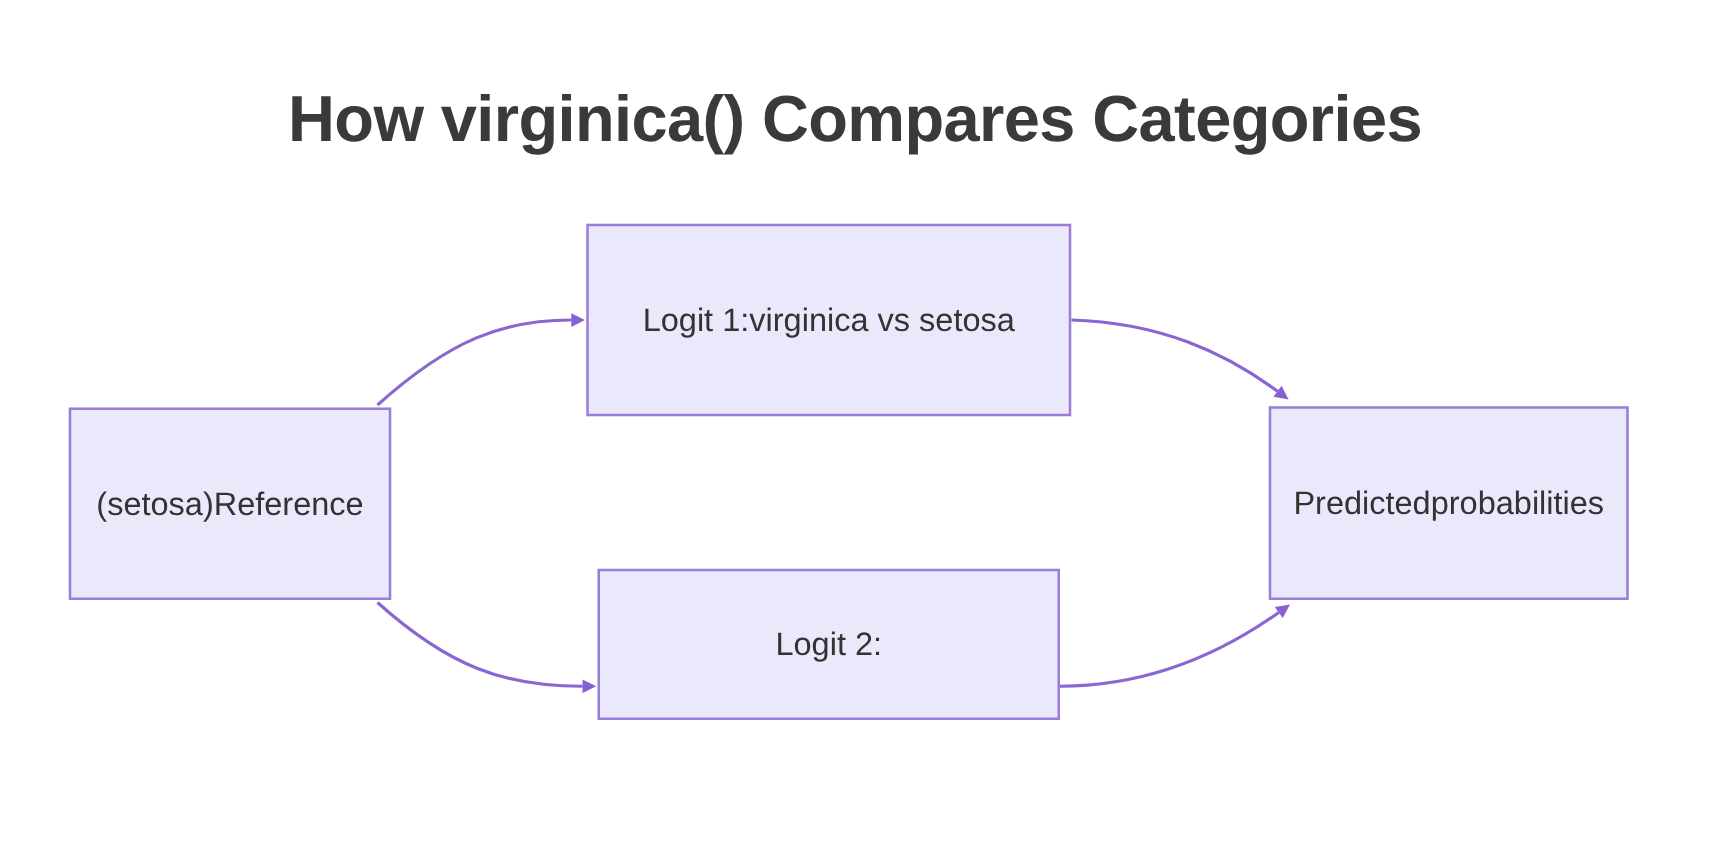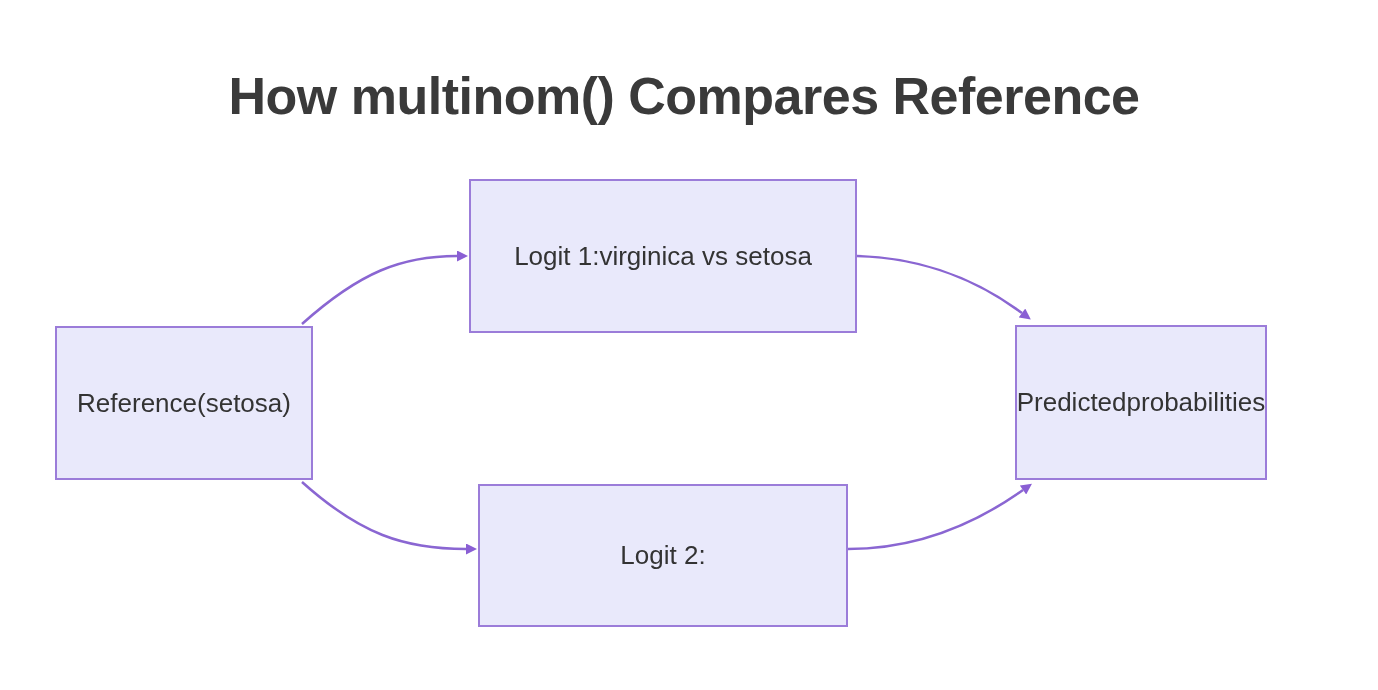--- a/index.html
+++ b/index.html
@@ -53,45 +53,45 @@
     flex-direction: row;
     align-items: center;
     justify-content: center;
     text-align: center;
     color: var(--node-text);
     font-size: 26px;
     line-height: 47px;
   }
   .node-reference  { left: 55px;   top: 326px; width: 258px; height: 154px; }
   .node-logit1     { left: 469px;  top: 179px; width: 388px; height: 154px; }
-  .node-logit2     { left: 478px;  top: 484px; width: 370px; height: 143px; }
-  .node-predicted  { left: 1015px; top: 325px; width: 252px; height: 155px; }
+  .node-logit2     { left: 478px;  top: 455px; width: 370px; height: 121px; }
+  .node-predicted  { left: 1015px; top: 325px; width: 288px; height: 155px; }
 </style>
 </head>
 <body>
 
 <div class="canvas">
 
-  <h1 class="diagram-title">How multinom() Compares Reference</h1>
+  <h1 class="diagram-title">How virginica() Compares Categories</h1>
 
   <svg class="edges-layer" width="1378" height="690" viewBox="0 0 1378 690" aria-hidden="true">
     <defs>
       <marker id="arrow" viewBox="0 0 10 10" refX="0" refY="5" markerUnits="userSpaceOnUse" markerWidth="12" markerHeight="11" orient="auto">
         <path d="M0,0 L10,5 L0,10 z" style="fill: var(--arrowhead);"></path>
       </marker>
     </defs>
     <path class="edge" d="M302,324 C360,272 402,256 457,256" marker-end="url(#arrow)"></path>
     <path class="edge" d="M302,482 C360,534 404,549 466,549" marker-end="url(#arrow)"></path>
     <path class="edge" d="M857,256 C928,258 980,282 1022,313" marker-end="url(#arrow)"></path>
     <path class="edge" d="M848,549 C920,549 978,522 1023,490" marker-end="url(#arrow)"></path>
   </svg>
 
   <div class="node node-reference">
+    <span>(setosa)</span>
     <span>Reference</span>
-    <span>(setosa)</span>
   </div>
 
   <div class="node node-logit1">
     <span>Logit 1:</span>
     <span>virginica vs setosa</span>
   </div>
 
   <div class="node node-logit2">
     <span>Logit 2:</span>
   </div>

